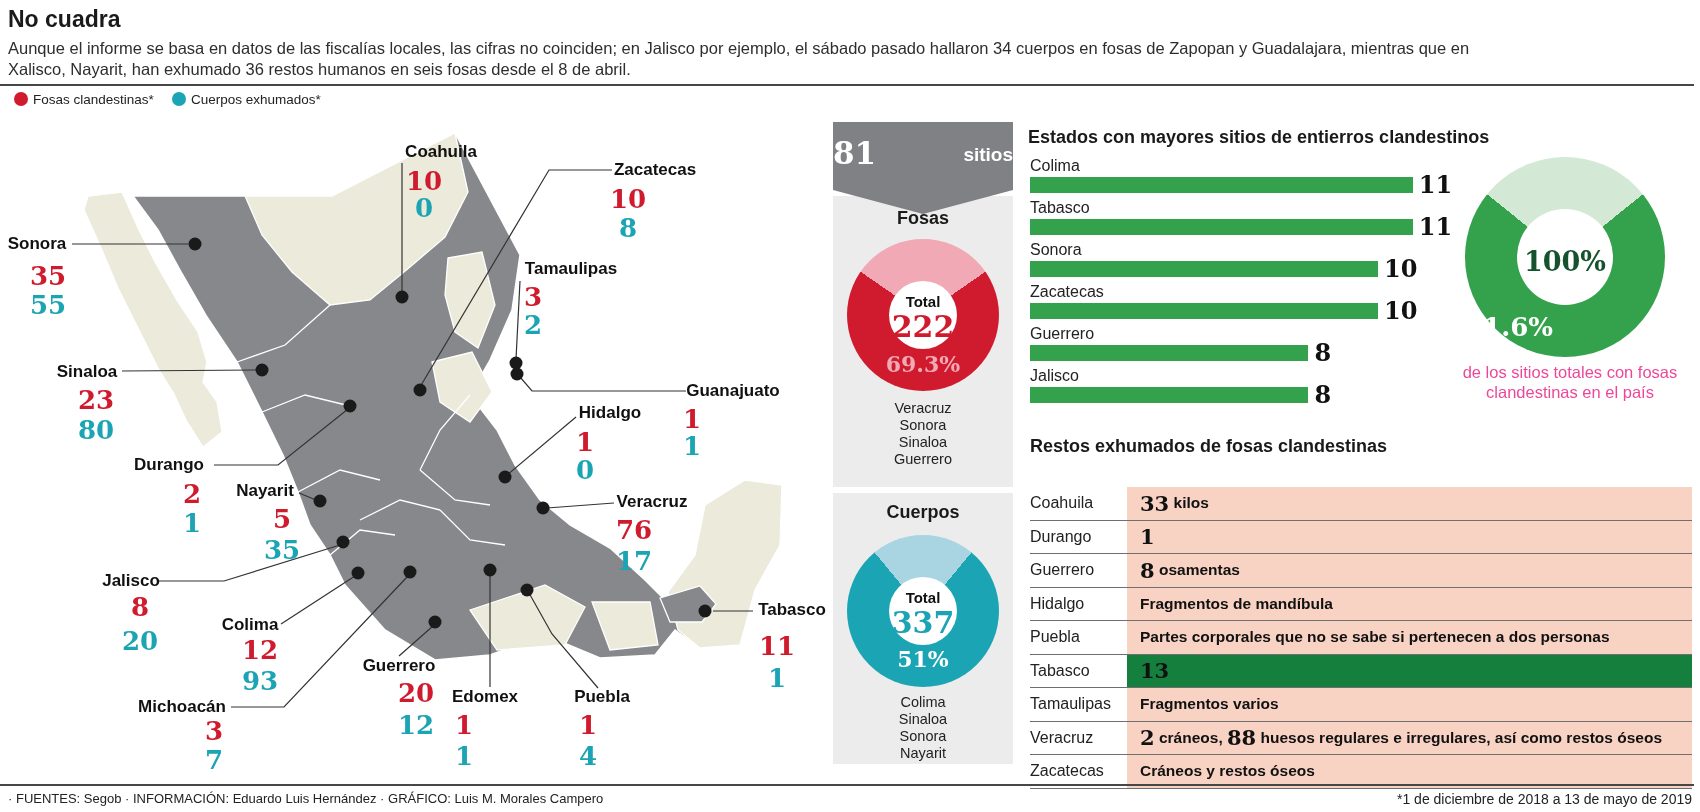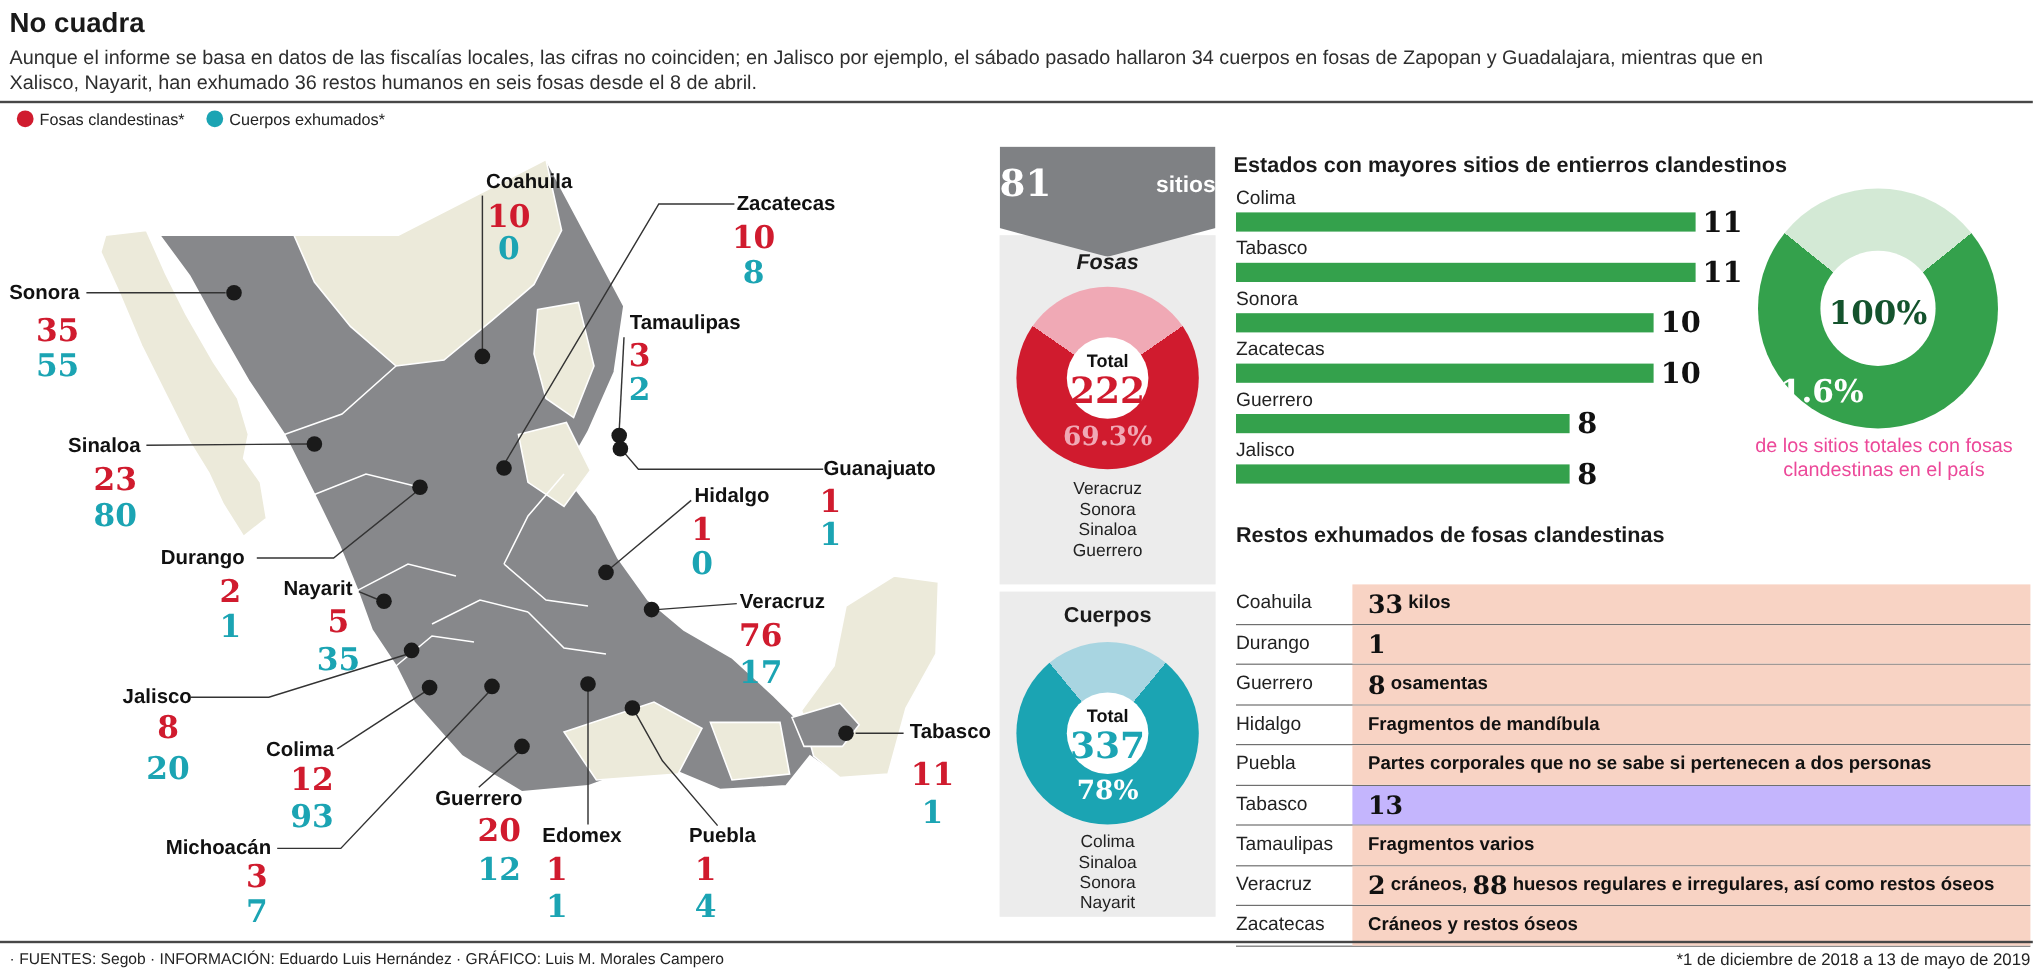--- a/index.html
+++ b/index.html
@@ -190,21 +190,21 @@
       <div class="map-num" style="left: 777px; top: 646px; color: rgb(208, 27, 46);">11</div>
       <div class="map-num" style="left: 777px; top: 678px; color: rgb(27, 164, 179);">1</div>
     </div>
 
   <div class="abs" id="sites-banner" style="background: rgb(127, 129, 132);">
     <span class="big">81</span>
     <span class="word">sitios</span>
   </div>
 
   <div class="abs mid-panel" id="fosas-panel">
-    <div class="panel-title" style="top:12px;font-style:italic;">Fosas</div>
+    <div class="panel-title" style="top:12px;">Fosas</div>
     <div class="donut" id="fosas-donut" style="left: 14px; top: 43px; background: conic-gradient(rgb(240, 169, 181) 0deg, rgb(240, 169, 181) 55.26deg, rgb(208, 27, 46) 55.26deg, rgb(208, 27, 46) 304.74deg, rgb(240, 169, 181) 304.74deg, rgb(240, 169, 181) 360deg);">
       <div class="donut-hole"></div>
     </div>
     <div class="donut-centerlabel" style="left:14px;top:97px;">Total</div>
     <div class="donut-total" style="left: 14px; top: 113px; color: rgb(208, 27, 46);" id="fosas-total">222</div>
     <div class="donut-pct" style="left: 14px; top: 155px; color: rgb(240, 169, 181);" id="fosas-pct">69.3%</div>
     <div class="states-list" style="top:204px;">
         <div>Veracruz</div>
         <div>Sonora</div>
         <div>Sinaloa</div>
@@ -212,21 +212,21 @@
       </div>
   </div>
 
   <div class="abs mid-panel" id="cuerpos-panel">
     <div class="panel-title" style="top:9px;">Cuerpos</div>
     <div class="donut" id="cuerpos-donut" style="left: 14px; top: 42px; background: conic-gradient(rgb(168, 213, 225) 0deg, rgb(168, 213, 225) 39.6deg, rgb(27, 164, 179) 39.6deg, rgb(27, 164, 179) 320.4deg, rgb(168, 213, 225) 320.4deg, rgb(168, 213, 225) 360deg);">
       <div class="donut-hole"></div>
     </div>
     <div class="donut-centerlabel" style="left:14px;top:96px;">Total</div>
     <div class="donut-total" style="left: 14px; top: 112px; color: rgb(27, 164, 179);" id="cuerpos-total">337</div>
-    <div class="donut-pct" style="left:14px;top:153px;color:#fff;">78%</div>
+    <div class="donut-pct" style="left:14px;top:153px;color:#fff;">51%</div>
     <div class="states-list" style="top:201px;">
         <div>Colima</div>
         <div>Sinaloa</div>
         <div>Sonora</div>
         <div>Nayarit</div>
       </div>
   </div>
 
   <div class="abs" id="bar-title">Estados con mayores sitios de entierros clandestinos</div>
   <div class="abs" id="bar-chart">
@@ -311,21 +311,21 @@
         </div>
       </div>
       <div class="trow">
         <div class="tstate">Puebla</div>
         <div class="tval" style="background: rgb(248, 211, 196);">
           <span class="ttxt">Partes corporales que no se sabe si pertenecen a dos personas</span>
         </div>
       </div>
       <div class="trow">
         <div class="tstate">Tabasco</div>
-        <div class="tval" style="background: #c4b5fd;">
+        <div class="tval" style="background: #15803d;">
           <span class="tnum">13</span>
         </div>
       </div>
       <div class="trow">
         <div class="tstate">Tamaulipas</div>
         <div class="tval" style="background: rgb(248, 211, 196);">
           <span class="ttxt">Fragmentos varios</span>
         </div>
       </div>
       <div class="trow">

